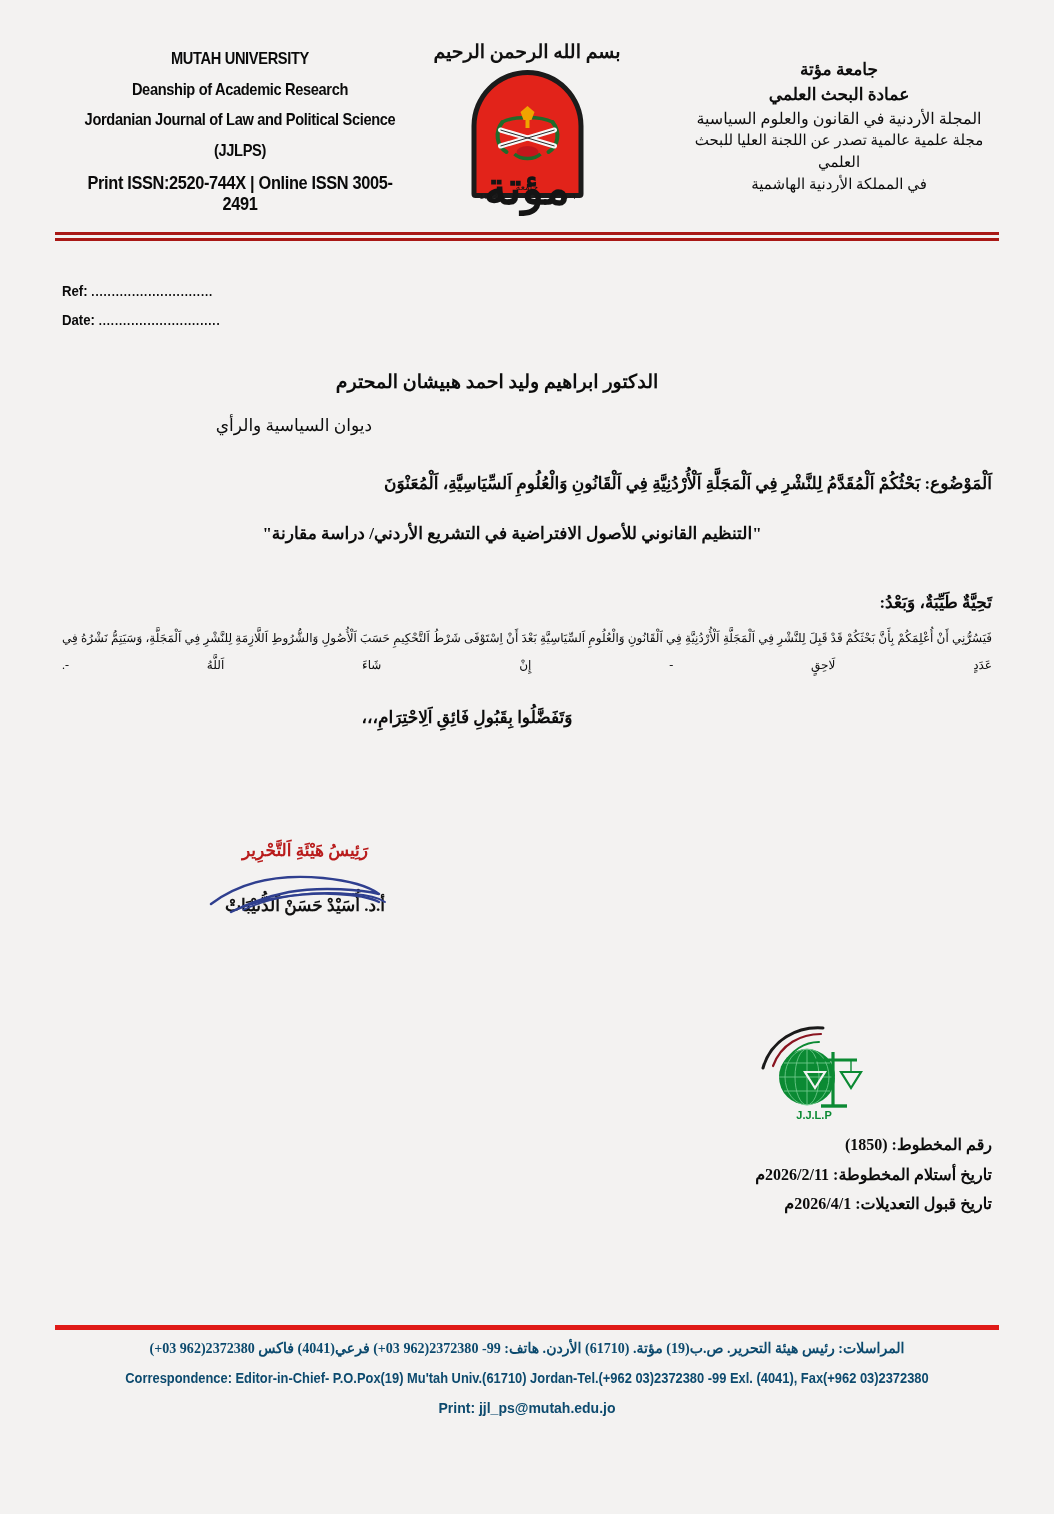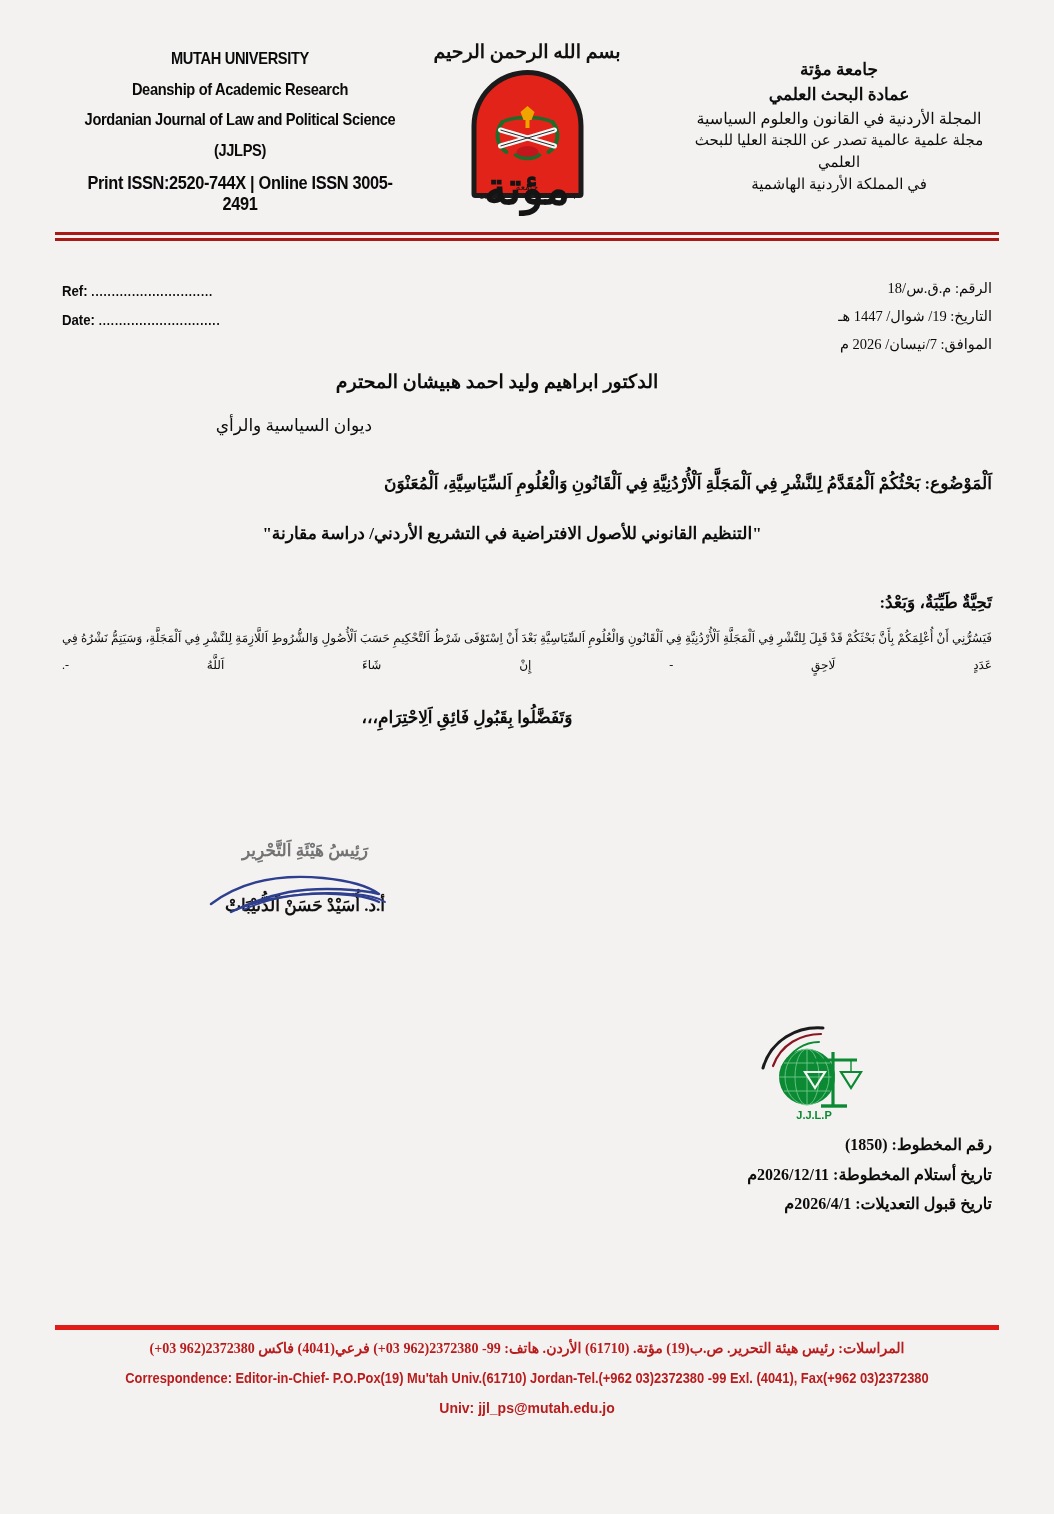--- a/index.html
+++ b/index.html
@@ -223,21 +223,21 @@
   }
 
   
   .sig {
     position: absolute;
     left: 175px; top: 840px;
     width: 260px;
     direction: rtl;
     text-align: center;
   }
-  .sig-title { font-size: 17px; font-weight: bold; color: #737373; }
+  .sig-title { font-size: 17px; font-weight: bold; color: #b91c1c; }
   .sig-name  { font-size: 17px; font-weight: bold; color: #111; margin-top: 34px; }
   .sig-mark {
     position: absolute;
     left: 28px; top: 24px;
     width: 210px; height: 60px;
     pointer-events: none;
   }
 
   
   .jlogo {
@@ -256,21 +256,21 @@
     font-weight: bold;
     color: #0c0c0c;
     line-height: 1.85;
   }
 
   
   .footer {
     position: absolute;
     left: 55px; right: 55px; top: 1340px;
     text-align: center;
-    color: #b91c1c;
+    color: #0c4a6e;
   }
   .f-ar {
     direction: rtl;
     font-size: 14.5px;
     font-weight: bold;
     white-space: nowrap;
     transform: scaleX(0.97);
   }
   .f-en {
     margin-top: 13px;
@@ -344,25 +344,20 @@
     <div class="row">
       <span>Ref:</span>
       <span class="dots">..............................</span>
     </div>
     <div class="row">
       <span>Date:</span>
       <span class="dots">..............................</span>
     </div>
   </div>
 
-  <div class="numblock">
-    <div class="row">الرقم: م.ق.س/18</div>
-    <div class="row">التاريخ: 19/ شوال/ 1447 هـ</div>
-    <div class="row">الموافق: 7/نيسان/ 2026 م</div>
-  </div>
 
   <div class="doc">
     <div class="addressee">الدكتور ابراهيم وليد احمد هبيشان المحترم</div>
     <div class="dept">ديوان السياسية والرأي</div>
     <div class="subject">اَلْمَوْضُوع: بَحْثُكُمْ اَلْمُقَدَّمُ لِلنَّشْرِ فِي اَلْمَجَلَّةِ اَلْأُرْدُنِيَّةِ فِي اَلْقَانُونِ وَالْعُلُومِ اَلسِّيَاسِيَّةِ، اَلْمُعَنْوَنَ</div>
     <div class="paper-title">"التنظيم القانوني للأصول الافتراضية في التشريع الأردني/ دراسة مقارنة"</div>
     <div class="greeting">تَحِيَّةٌ طَيِّبَةٌ، وَبَعْدُ:</div>
     <div class="para">فَيَسُرُّنِي أَنْ أُعْلِمَكُمْ بِأَنَّ بَحْثَكُمْ قَدْ قَبِلَ لِلنَّشْرِ فِي اَلْمَجَلَّةِ اَلْأُرْدُنِيَّةِ فِي اَلْقَانُونِ وَالْعُلُومِ اَلسِّيَاسِيَّةِ بَعْدَ أَنْ اِسْتَوْفَى شَرْطُ اَلتَّحْكِيمِ حَسَبَ اَلْأُصُولِ وَالشُّرُوطِ اَللَّازِمَةِ لِلنَّشْرِ فِي اَلْمَجَلَّةِ، وَسَيَتِمُّ نَشْرُهُ فِي عَدَدٍ لَاحِقٍ - إِنْ شَاءَ اَللَّهُ -.</div>
     <div class="closing">وَتَفَضَّلُوا بِقَبُولِ فَائِقِ اَلِاحْتِرَامِ،،،</div>
   </div>
@@ -399,24 +394,24 @@
     <line x1="94" y1="38" x2="94" y2="50" stroke="#0b8a33" stroke-width="1.4"></line>
     <path d="M48 50 L68 50 L58 66 Z" fill="none" stroke="#f2f2f2" stroke-width="2.2"></path>
     <path d="M84 50 L104 50 L94 66 Z" fill="none" stroke="#0b8a33" stroke-width="2.2"></path>
     <line x1="64" y1="84" x2="90" y2="84" stroke="#0b8a33" stroke-width="3.4"></line>
 
     <text x="57" y="97" font-family="Liberation Sans, sans-serif" font-size="11" font-weight="bold" fill="#0b8a33" text-anchor="middle">J.J.L.P</text>
   </svg>
 
   <div class="msinfo">
     <div>رقم المخطوط: (1850)</div>
-    <div>تاريخ أستلام المخطوطة: 2026/12/11م</div>
+    <div>تاريخ أستلام المخطوطة: 2026/2/11م</div>
     <div>تاريخ قبول التعديلات: 2026/4/1م</div>
   </div>
 
   <div class="rule-bottom"></div>
   <div class="footer">
     <div class="f-ar">المراسلات: رئيس هيئة التحرير. ص.ب(19) مؤتة. (61710) الأردن. هاتف: 99- 2372380(962 03+) فرعي(4041) فاكس 2372380(962 03+)</div>
     <div class="f-en">Correspondence: Editor-in-Chief- P.O.Pox(19) Mu'tah Univ.(61710) Jordan-Tel.(+962 03)2372380 -99  Exl. (4041), Fax(+962 03)2372380</div>
-    <div class="f-em">Univ: jjl_ps@mutah.edu.jo</div>
+    <div class="f-em">Print: jjl_ps@mutah.edu.jo</div>
   </div>
 
 </div>
 
 </body></html>

